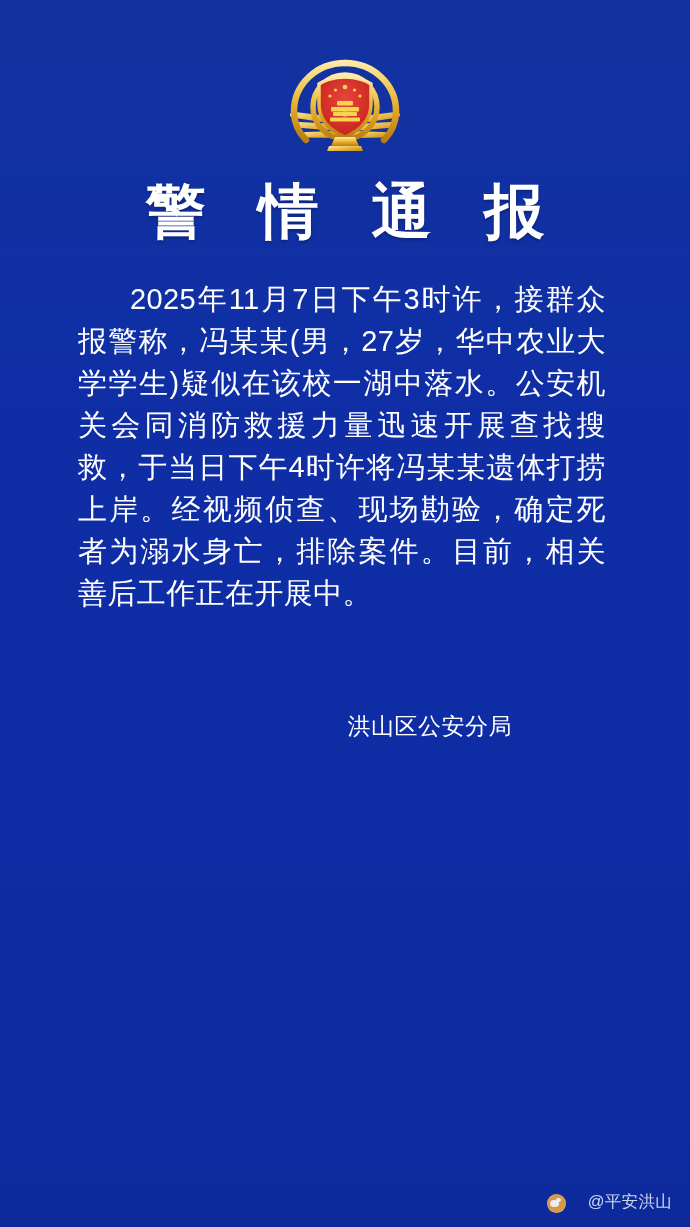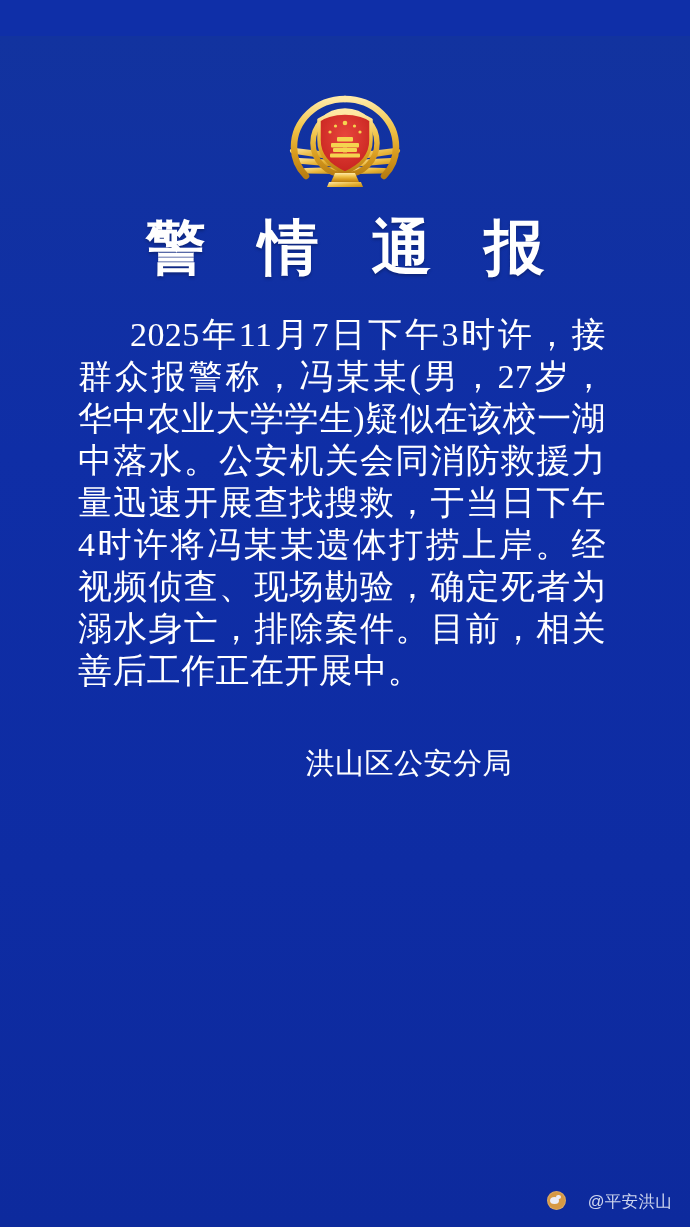--- a/index.html
+++ b/index.html
@@ -15,21 +15,20 @@
     color: #ffffff;
     position: relative;
   }
 
   
   .page {
     position: absolute;
     inset: 0;
     background: linear-gradient(180deg, #12339f 0%, #0f2ea6 35%, #0e2ca3 70%, #0d2a9d 100%);
     overflow: hidden;
-    margin-top: 36px;
   }
 
   
   .emblem-wrap {
     position: absolute;
     top: 48px;
     left: 0;
     right: 0;
     display: flex;
     justify-content: center;
@@ -55,52 +54,52 @@
     text-shadow: 0 2px 3px rgba(0,0,0,0.25);
     font-family: "DejaVu Serif", "Liberation Serif", serif;
   }
 
   
   .body-text {
     position: absolute;
     top: 278px;
     left: 78px;
     width: 528px;
-    font-size: 34px;
+    font-size: 29px;
     line-height: 42px;
     text-align: justify;
     text-justify: inter-ideograph;
     text-indent: 52px;
-    font-family: Liberation Serif, serif;
+    font-family: Liberation Sans, sans-serif;
     letter-spacing: 0.4px;
   }
 
   
   .signature {
     position: absolute;
     top: 706px;
     left: 0;
     width: 512px;
     text-align: right;
-    font-size: 29px;
+    font-size: 23px;
     line-height: 42px;
     font-family: "Liberation Serif", "DejaVu Serif", serif;
     letter-spacing: 0.5px;
   }
   .signature div {
     margin: 0;
   }
 
   
   .watermark {
     position: absolute;
     right: 18px;
     bottom: 14px;
     display: flex;
-    align-items: flex-start;
+    align-items: flex-end;
     gap: 22px;
     opacity: 0.92;
   }
   .wb-logo {
     width: 19px;
     height: 19px;
     border-radius: 50%;
     background: #e8a33d;
     position: relative;
     flex: 0 0 auto;

